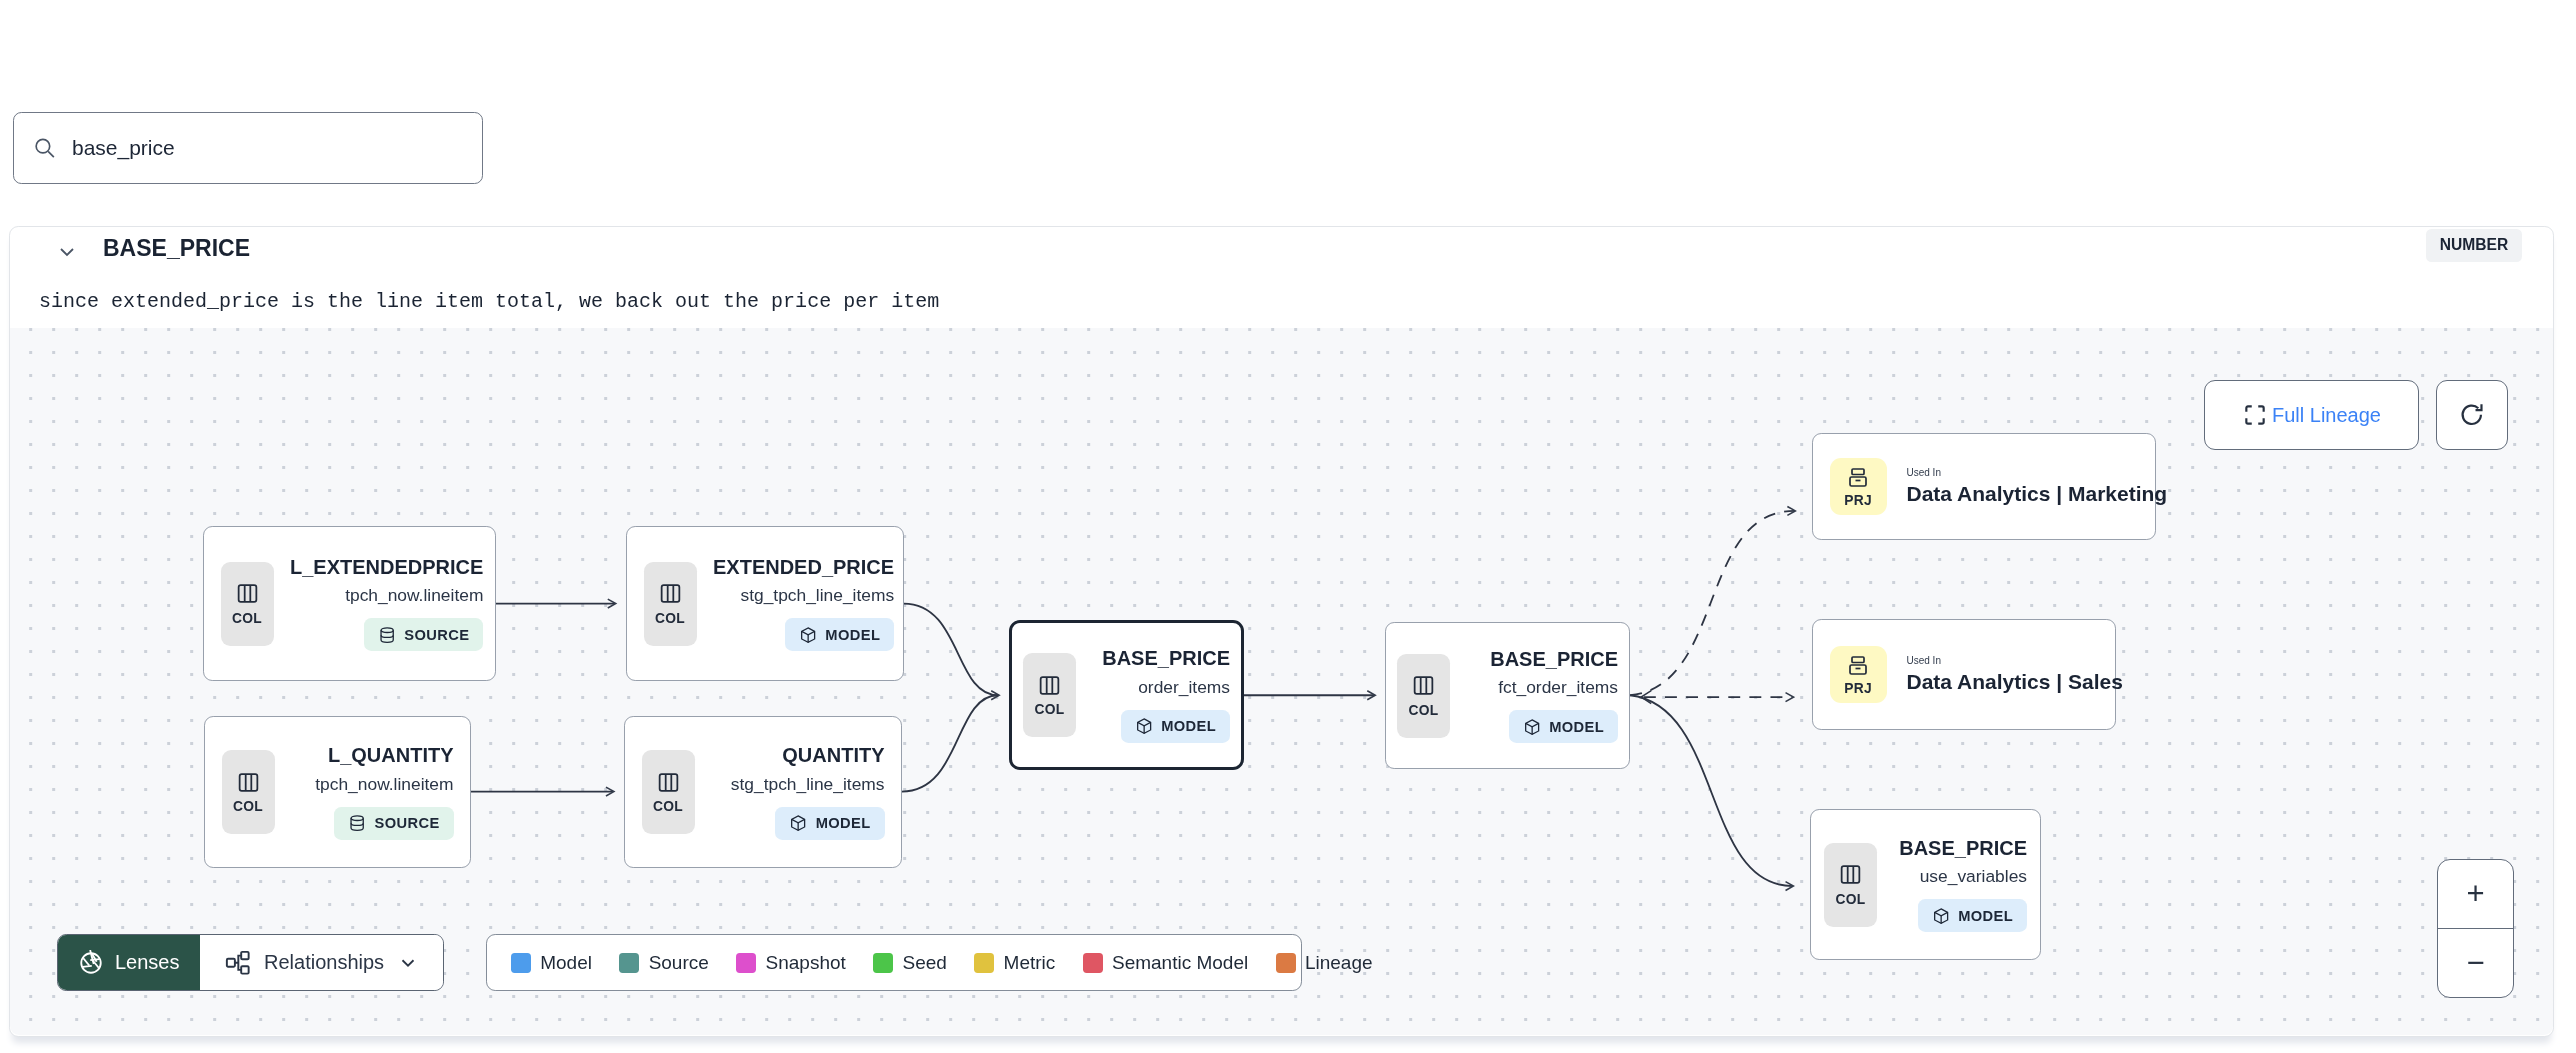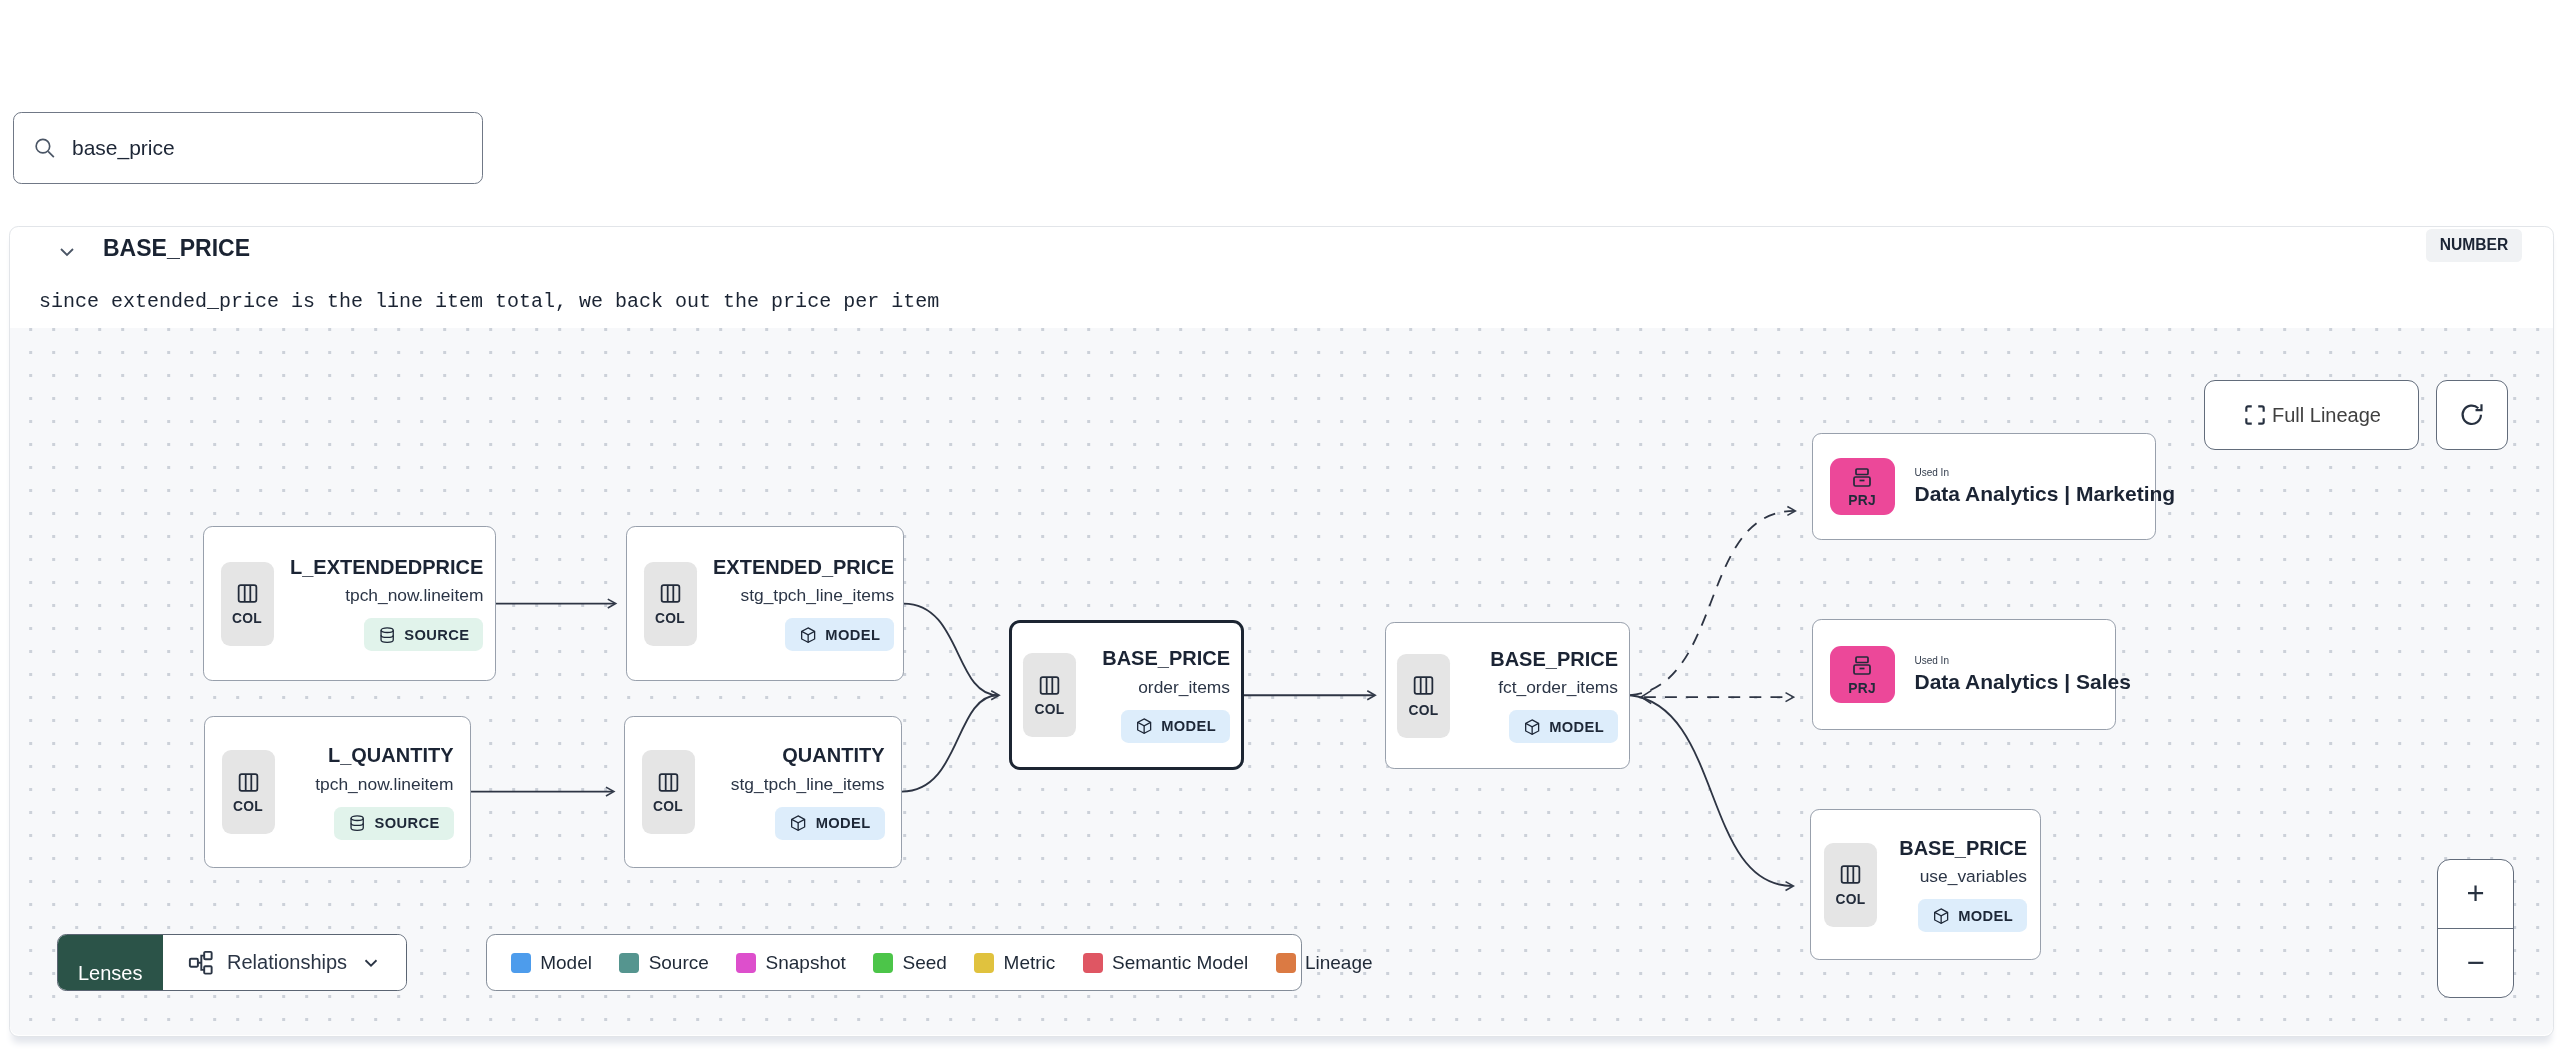--- a/index.html
+++ b/index.html
@@ -35,21 +35,21 @@
            background-image:radial-gradient(circle,#ccd1d9 1.5px,transparent 1.7px);
            background-size:23px 23px; background-position:9.2px 13px; }
   .edges { position:absolute; left:0; top:0; width:2576px; height:1053px; z-index:1; pointer-events:none; }
   
   .card { position:absolute; z-index:2; background:#fff; border:1.8px solid #98a0ac; border-radius:9.2px;
           display:flex; align-items:center; padding:0 16.5px; gap:16.5px; cursor:pointer; }
   .card.selected { border:3.7px solid #1c2532; border-radius:11px; }
   .iconbox { flex:none; width:53px; height:84px; background:#e5e5e5; border-radius:9.2px; color:#222b3a;
              display:flex; flex-direction:column; align-items:center; justify-content:center; gap:4.6px; }
   .iconbox .ilbl { font-size:13.8px; font-weight:700; letter-spacing:0.3px; }
-  .iconbox.prj { width:65px; height:57px; background:#ec4899; gap:3px; border-radius:11px; }
+  .iconbox.prj { width:57px; height:57px; background:#fef9c3; gap:3px; border-radius:11px; }
   .tcol { flex:1; display:flex; flex-direction:column; align-items:flex-end; }
   .tcol.left { align-items:flex-start; }
   .ntitle { font-size:20px; font-weight:700; color:#1b2434; white-space:nowrap; }
   .nsub { font-size:17.4px; color:#2b3546; margin-top:6.4px; white-space:nowrap; }
   .neyebrow { font-size:10px; color:#323c4c; }
   .nprjtitle { font-size:21px; font-weight:600; color:#1b2434; margin-top:4.6px; white-space:nowrap; }
   .nbadge { margin-top:12px; display:inline-flex; align-items:center; gap:8.3px; padding:7.3px 13.8px; border-radius:7.3px;
             font-size:14.7px; font-weight:700; letter-spacing:0.4px; color:#1d2737; }
   .nbadge.model { background:#ddedfb; }
   .nbadge.source { background:#e1f3eb; }
@@ -57,31 +57,31 @@
   .n2 { left:626px; top:526px; width:278px; height:155px; }
   .n3 { left:204px; top:716px; width:267px; height:152px; }
   .n4 { left:624px; top:716px; width:278px; height:152px; }
   .n5 { left:1009px; top:620px; width:235px; height:150px; padding:0 11px; }
   .n6 { left:1385px; top:622px; width:245px; height:147px; padding:0 11px; }
   .n7 { left:1812px; top:433px; width:344px; height:107px; gap:20px; }
   .n8 { left:1812px; top:619px; width:304px; height:111px; gap:20px; }
   .n9 { left:1810px; top:809px; width:231px; height:151px; padding:0 13px; }
   
   .btn { position:absolute; z-index:3; background:#fff; border:1.8px solid #626c7b; border-radius:11px;
-         display:flex; align-items:center; justify-content:center; gap:4px; cursor:pointer; color:#404040; }
+         display:flex; align-items:center; justify-content:center; gap:4px; cursor:pointer; color:#3b82f6; }
   .full-lineage { left:2204px; top:380px; width:215px; height:70px; font-size:20px; }
   .refresh { left:2436px; top:380px; width:72px; height:70px; }
   .zoomctrl { position:absolute; z-index:3; left:2437px; top:859px; width:77px; height:139px; background:#fff;
               border:1.8px solid #626c7b; border-radius:13px; display:flex; flex-direction:column; }
   .zoomctrl .zbtn { flex:1; display:flex; align-items:center; justify-content:center; font-size:31px; color:#273140; cursor:pointer; }
   .zoomctrl .zbtn + .zbtn { border-top:1.8px solid #626c7b; }
   
   .lensgroup { position:absolute; z-index:3; left:57px; top:934px; height:57px; display:flex; border:1.8px solid #5a6472;
                border-radius:9.2px; overflow:hidden; background:#fff; }
-  .lens-seg { display:flex; align-items:center; gap:11px; padding:16px 20px; background:#2b5348; color:#fff; font-size:20px; cursor:pointer;flex-direction:column; }
+  .lens-seg { display:flex; align-items:center; gap:11px; padding:16px 20px; background:#2b5348; color:#fff; font-size:20px; cursor:pointer; }
   .rel-seg { display:flex; align-items:center; gap:13px; padding:0 24px; background:#fff; color:#2b3545; font-size:20px; cursor:pointer; }
   .legend { position:absolute; z-index:3; left:486px; top:934px; height:57px; width:816px; background:#fff;
             border:1.8px solid #848d99; border-radius:9.2px; display:flex; align-items:center; padding:0 24px; gap:27.5px; }
   .litem { display:flex; align-items:center; gap:9.2px; font-size:19px; color:#1f2937; white-space:nowrap; }
   .lsq { width:20px; height:20px; border-radius:3.7px; flex:none; }
   svg.ic { display:block; }
 </style>
 </head>
 <body>
 

